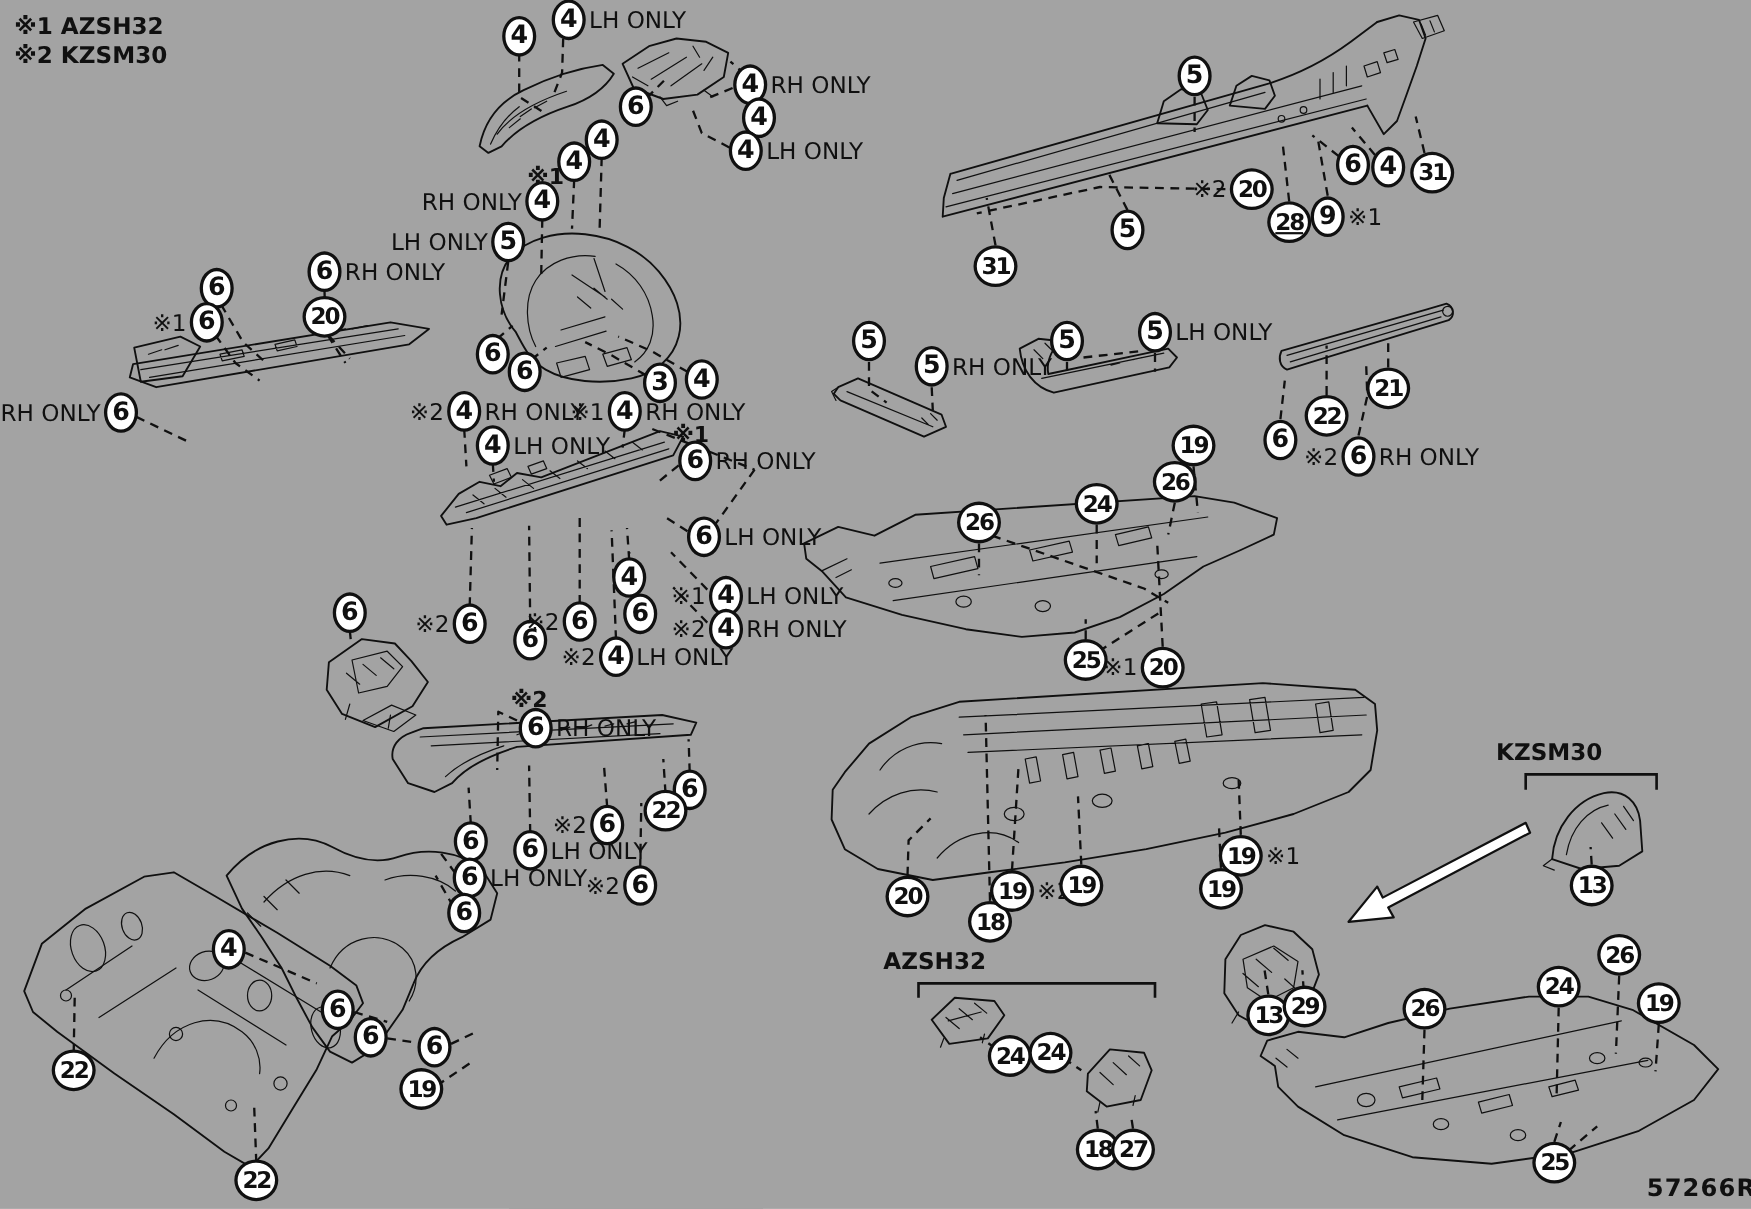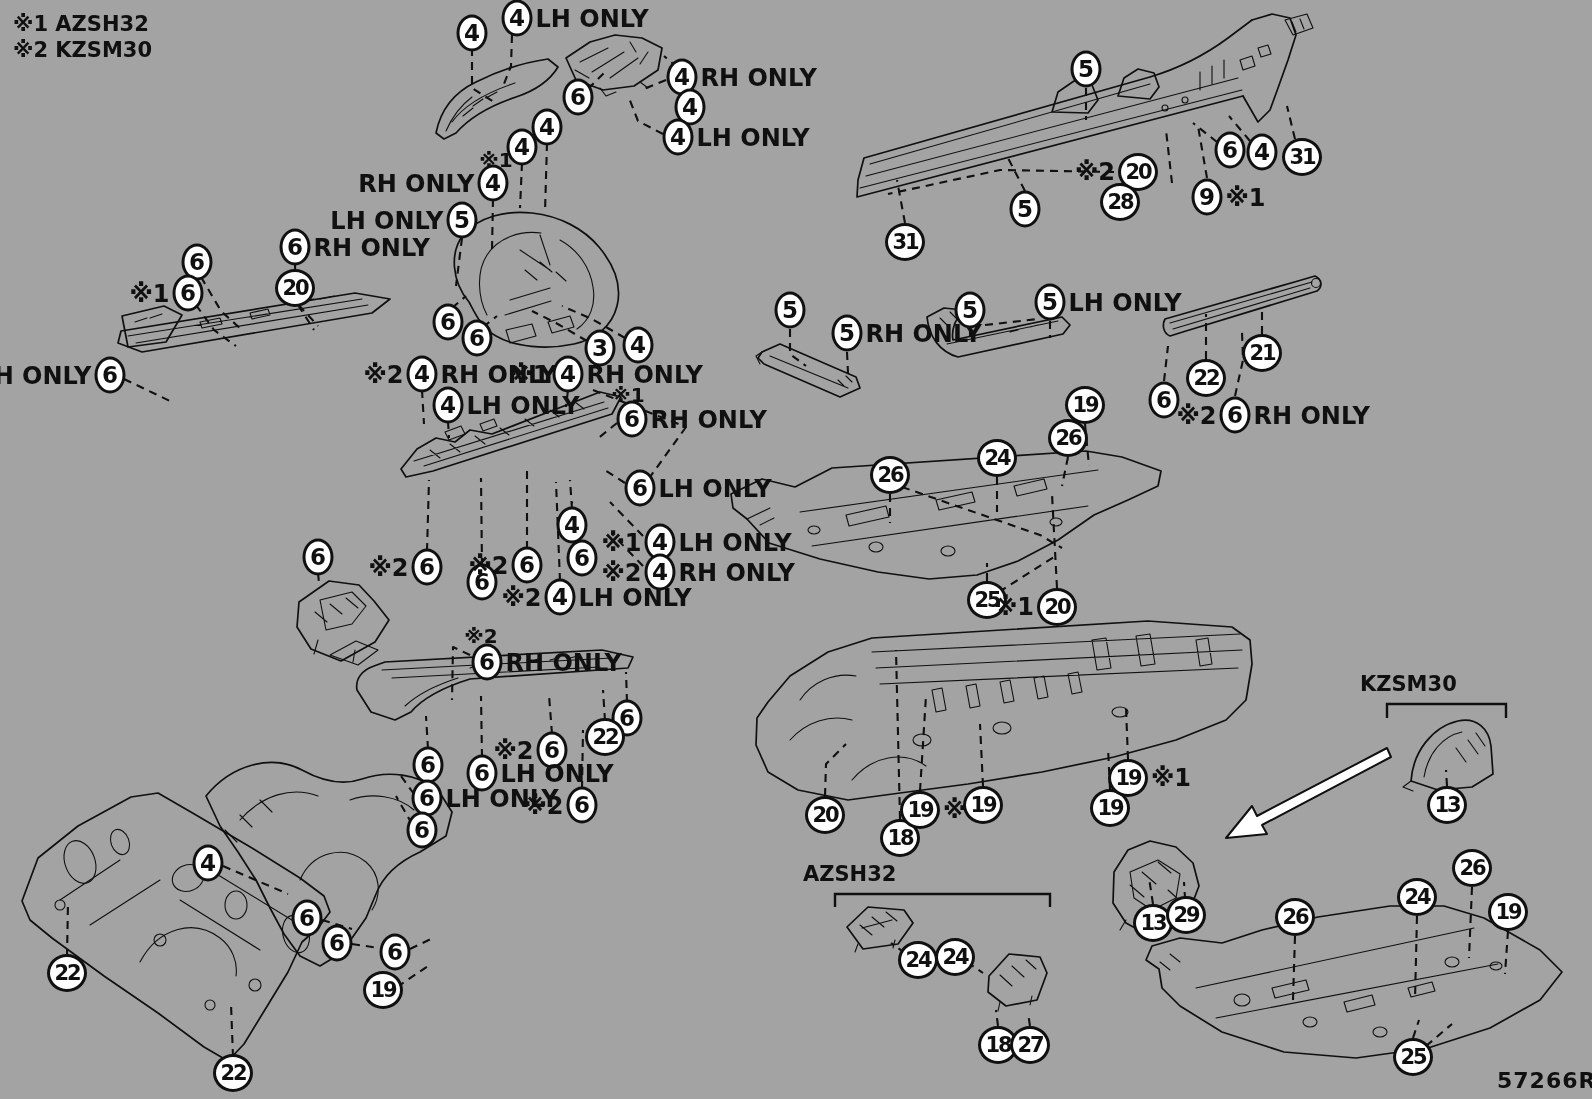--- a/index.html
+++ b/index.html
@@ -10,21 +10,21 @@
   .p2{fill:none;stroke:#101010;stroke-width:1.1;stroke-linejoin:round;stroke-linecap:round;}
   .pf{fill:#ffffff;stroke:#101010;stroke-width:2;stroke-linejoin:round;}
   .leader{fill:none;stroke:#101010;stroke-width:2.1;stroke-dasharray:8 6;stroke-linejoin:round;}
   .bracket{fill:none;stroke:#101010;stroke-width:2.4;}
   .callout{position:absolute;transform:translate(-50%,-50%);z-index:5;}
   .balloon{display:flex;align-items:center;justify-content:center;border:3px solid #101010;
            border-radius:50%;background:#fff;font-weight:bold;box-sizing:border-box;line-height:1;}
   .balloon.d1{width:31px;height:37px;font-size:23px;}
   .balloon.d2{width:40px;height:38px;font-size:21px;letter-spacing:-2px;}
   .side-label{position:absolute;top:50%;transform:translateY(-50%);white-space:nowrap;
-              font-weight:bold;font-size:24px;}
+              font-weight:normal;font-size:21px;}
   .side-label.pre{right:100%;padding-right:3px;}
   .side-label.post{left:100%;padding-left:3px;}
   .note{position:absolute;left:13px;font-weight:bold;font-size:21px;white-space:nowrap;z-index:4;}
   .group-label{position:absolute;font-weight:bold;font-size:21px;white-space:nowrap;z-index:4;}
   .ref-mark{position:absolute;transform:translate(-50%,-50%);font-weight:bold;font-size:20px;z-index:4;}
   .diagram-code{position:absolute;font-weight:bold;font-size:22px;letter-spacing:1px;z-index:4;}
 </style>
 </head>
 <body>
 
@@ -443,21 +443,21 @@
       <div class="callout" style="left: 1262px; top: 152px;">
         <span class="balloon d1">4</span>
       </div>
       <div class="callout" style="left: 1302px; top: 157px;">
         <span class="balloon d2">31</span>
       </div>
       <div class="callout" style="left: 1138px; top: 172px;">
         <span class="side-label pre">※2</span>
         <span class="balloon d2">20</span>
       </div>
-      <div class="callout" style="left: 1120px; top: 202px;">
+      <div class="callout" style="left: 1172px; top: 202px; text-decoration: underline;">
         <span class="balloon d2">28</span>
       </div>
       <div class="callout" style="left: 1207px; top: 197px;">
         <span class="balloon d1">9</span>
         <span class="side-label post">※1</span>
       </div>
       <div class="callout" style="left: 1025px; top: 209px;">
         <span class="balloon d1">5</span>
       </div>
       <div class="callout" style="left: 905px; top: 242px;">

